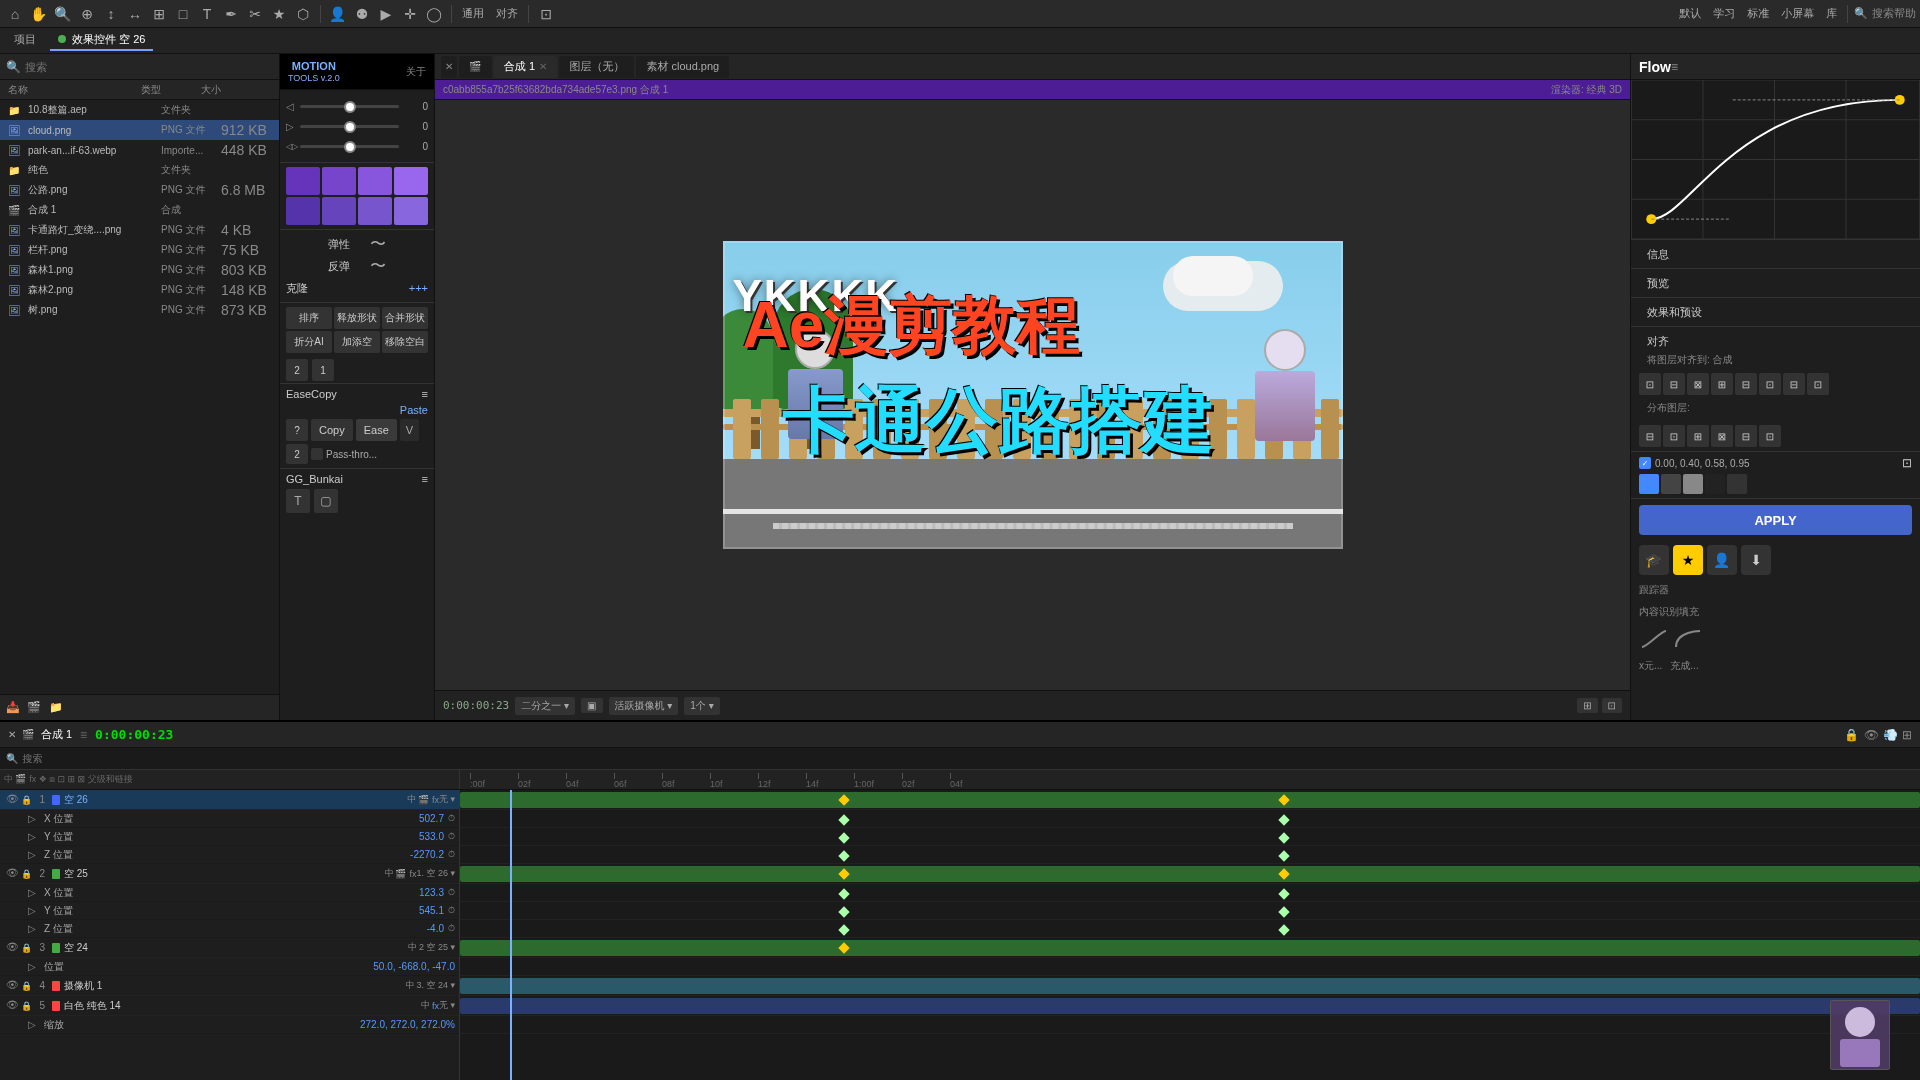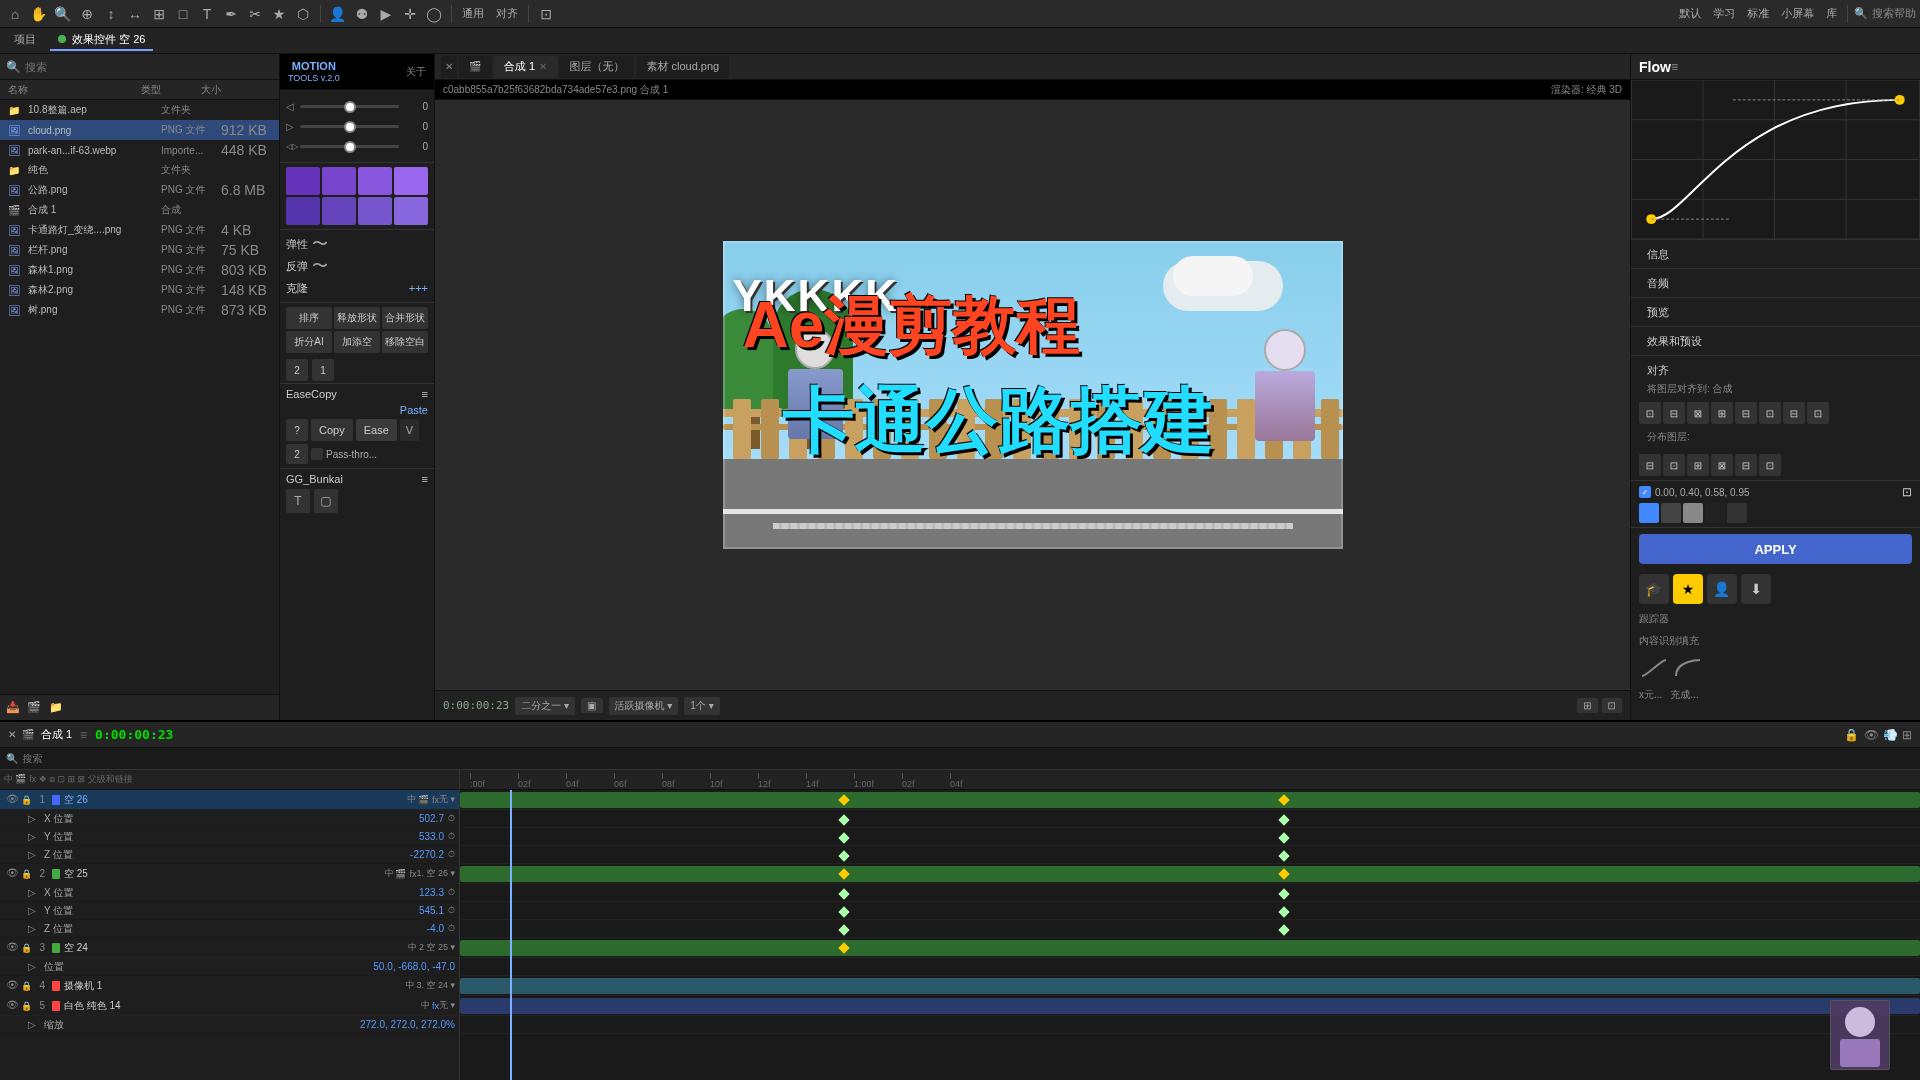--- a/index.html
+++ b/index.html
@@ -249,23 +249,24 @@
       display: flex;
       flex-direction: column;
       gap: 2px;
       padding: 4px 6px;
       border-top: 1px solid #333;
     }
     .mt-tag-row {
       display: flex;
       align-items: center;
       height: 20px;
-      gap: 4px;
+      gap: 20px;
       font-size: 11px;
       color: #ccc;
+      justify-content: center;
     }
     .mt-tag-wave {
       font-size: 16px;
       color: #aaa;
     }
     .mt-tag-dots {
       margin-left: auto;
       font-size: 11px;
       color: #7ab0ff;
     }
@@ -447,21 +448,21 @@
     .comp-tab.active {
       background: #2a2a2a;
       color: #fff;
     }
     .comp-tab .close-x {
       font-size: 10px;
       color: #666;
     }
     .comp-info-bar {
       height: 20px;
-      background: #000000;
+      background: #4c1d95;
       display: flex;
       align-items: center;
       padding: 0 8px;
       font-size: 10px;
       color: #888;
       border-bottom: 1px solid #111;
     }
     .comp-viewer {
       flex: 1;
       background: #2a2a2a;
@@ -1147,23 +1148,20 @@
         <line x1="270" y1="20" x2="100" y2="20" stroke="#888" stroke-width="1" stroke-dasharray="3,2"></line>
       </svg>
     </div>
 
     <div class="right-panel-sections">
 
       <div class="rp-section">
         <div class="info-panel-item">信息</div>
       </div>
       <div class="rp-section">
-        <div class="info-panel-item">音频</div>
-      </div>
-      <div class="rp-section">
         <div class="info-panel-item">预览</div>
       </div>
       <div class="rp-section">
         <div class="info-panel-item">效果和预设</div>
       </div>
       <div class="rp-section">
         <div class="info-panel-item">对齐</div>
         <div style="font-size:10px;color:#888;padding:2px 8px;">将图层对齐到: 合成</div>
         <div class="rp-align-buttons">
           <div class="rp-align-btn">⊡</div>

